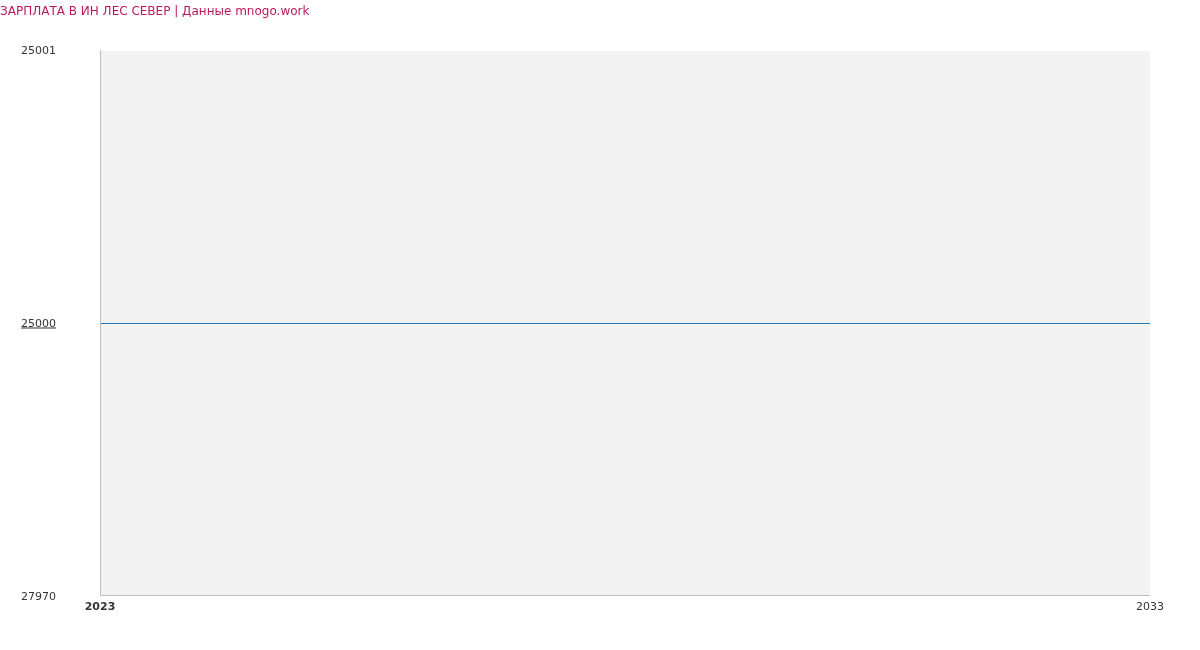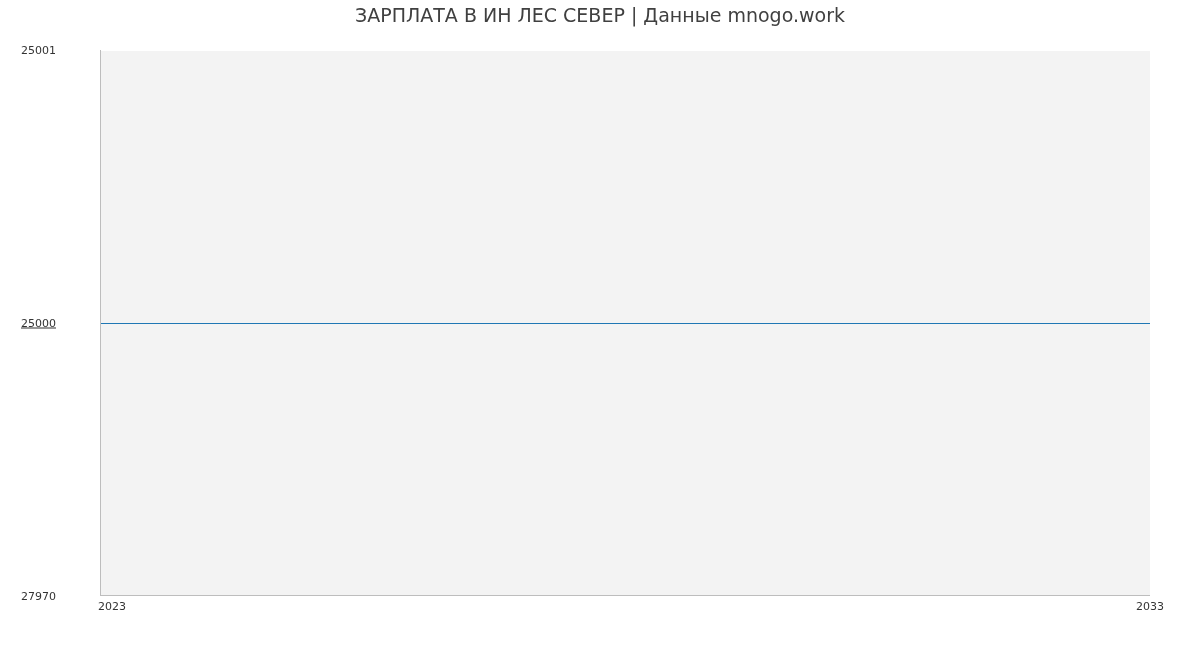--- a/index.html
+++ b/index.html
@@ -14,23 +14,23 @@
   .chart-wrap {
     position: relative;
     width: 1200px;
     height: 650px;
   }
   .chart-title {
     position: absolute;
     top: 4px;
     left: 0;
     width: 100%;
-    text-align: center;
-    font-size: 19px;
-    color: #404040;
+    text-align: left;
+    font-size: 12px;
+    color: #be185d;
   }
   .plot-area {
     position: absolute;
     left: 100px;
     top: 50px;
     width: 1050px;
     height: 546px;
     background: #f3f3f3;
     border-left: 1px solid #bdbdbd;
     border-bottom: 1px solid #bdbdbd;
@@ -72,21 +72,21 @@
 <body>
 
 <div class="chart-wrap">
 
   <div class="chart-title">ЗАРПЛАТА В ИН ЛЕС СЕВЕР | Данные mnogo.work</div>
 
   <div class="ytick" style="top:596px;">27970</div>
   <div class="ytick" style="top:323px;text-decoration:underline;">25000</div>
   <div class="ytick" style="top:50px;">25001</div>
 
-  <div class="xtick" style="left:112px;">2023</div>
+  <div class="xtick" style="left:100px;font-weight:bold;">2023</div>
   <div class="xtick" style="left:1150px;">2033</div>
 
   <div class="plot-area">
 
     <div class="gridline-h" style="top:0;"></div>
     <div class="gridline-h" style="top:273px;"></div>
 
     <div class="data-line" style="top:273px;" title="salary"></div>
   </div>
 

